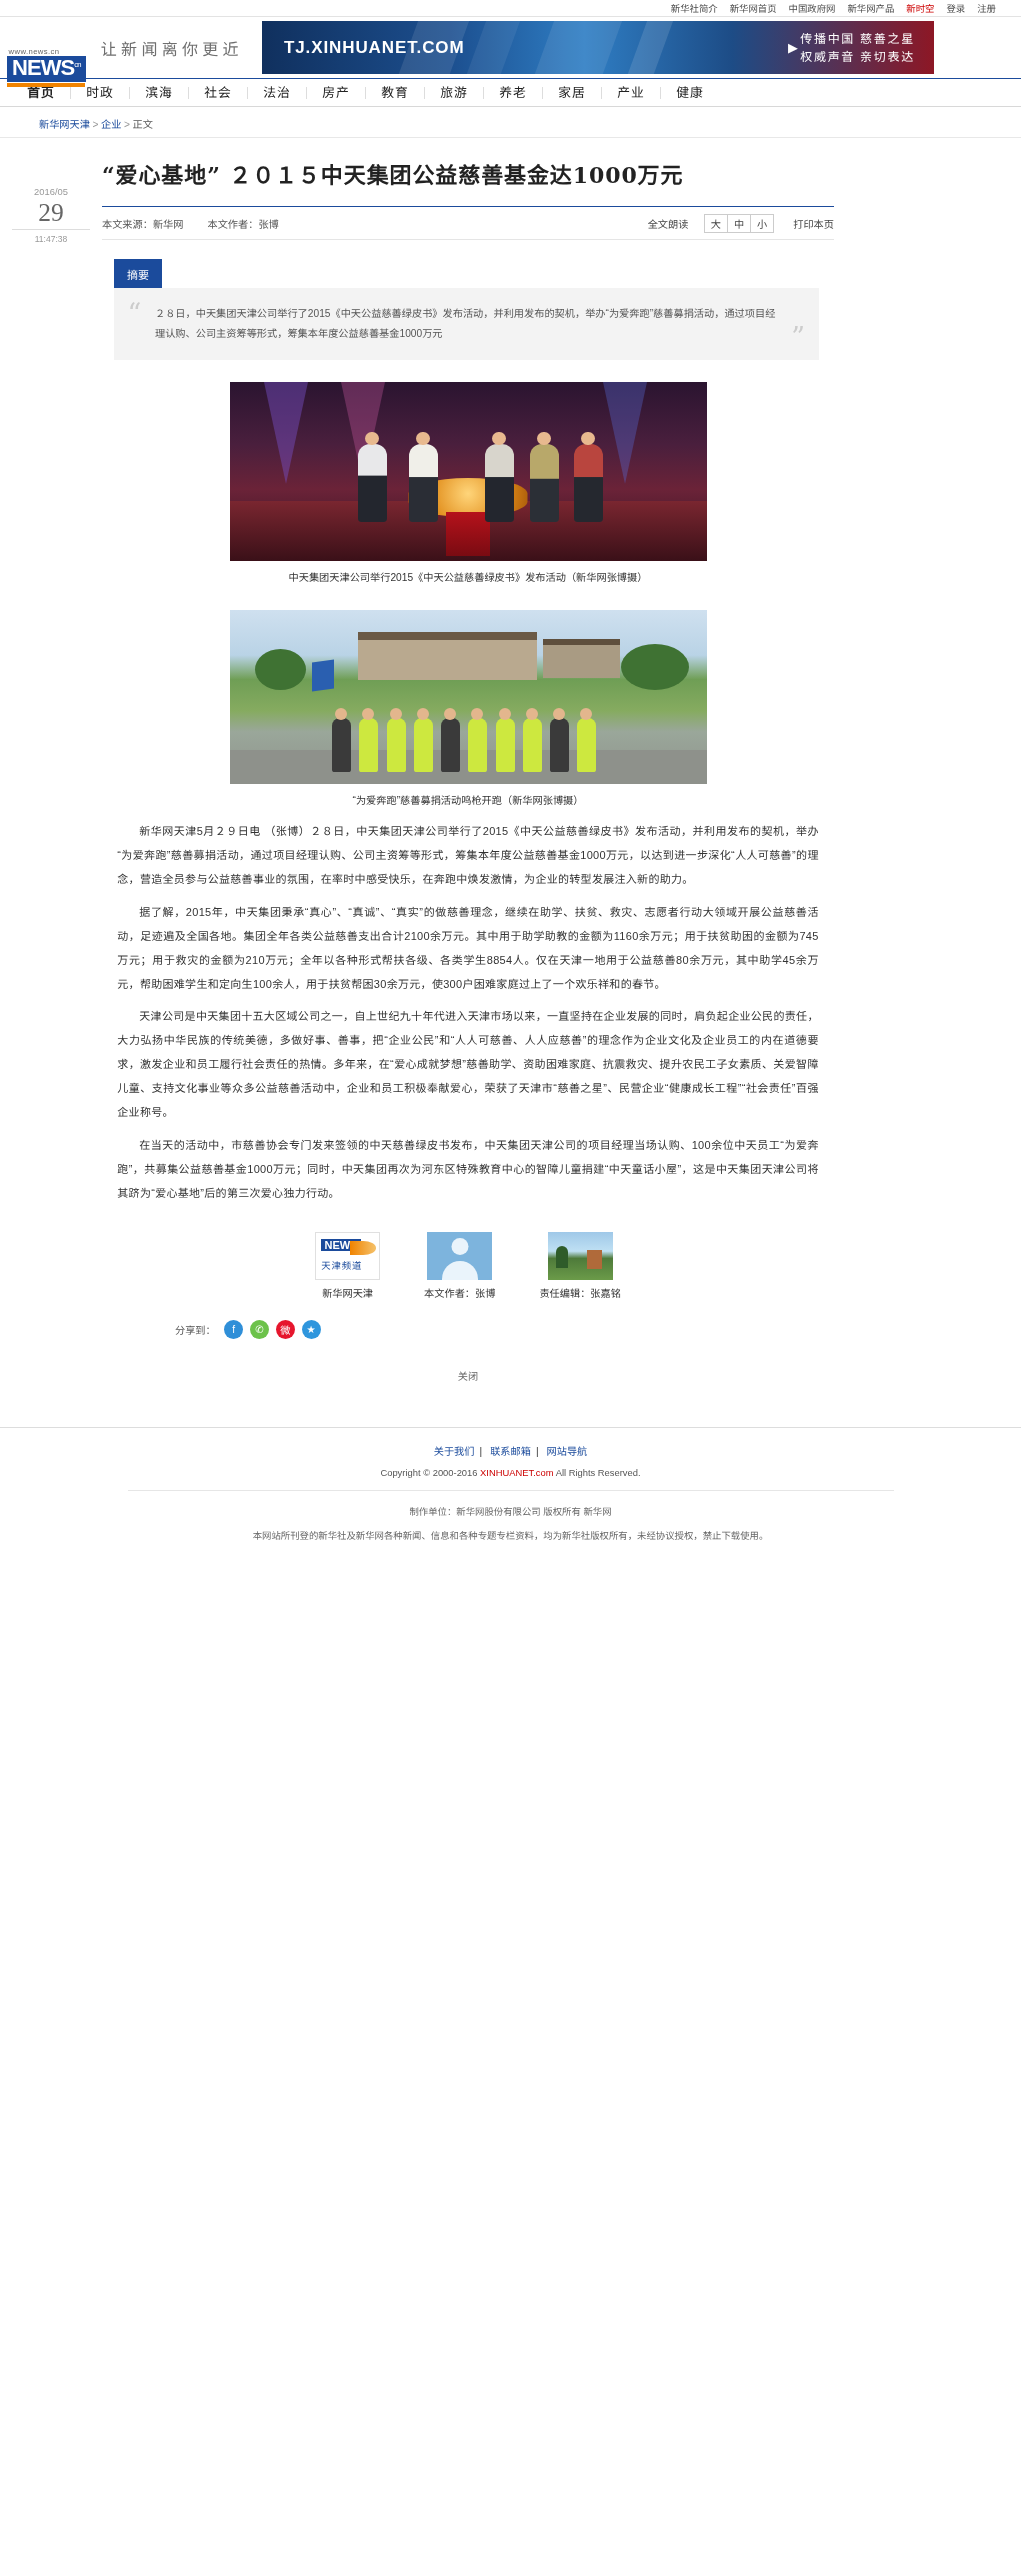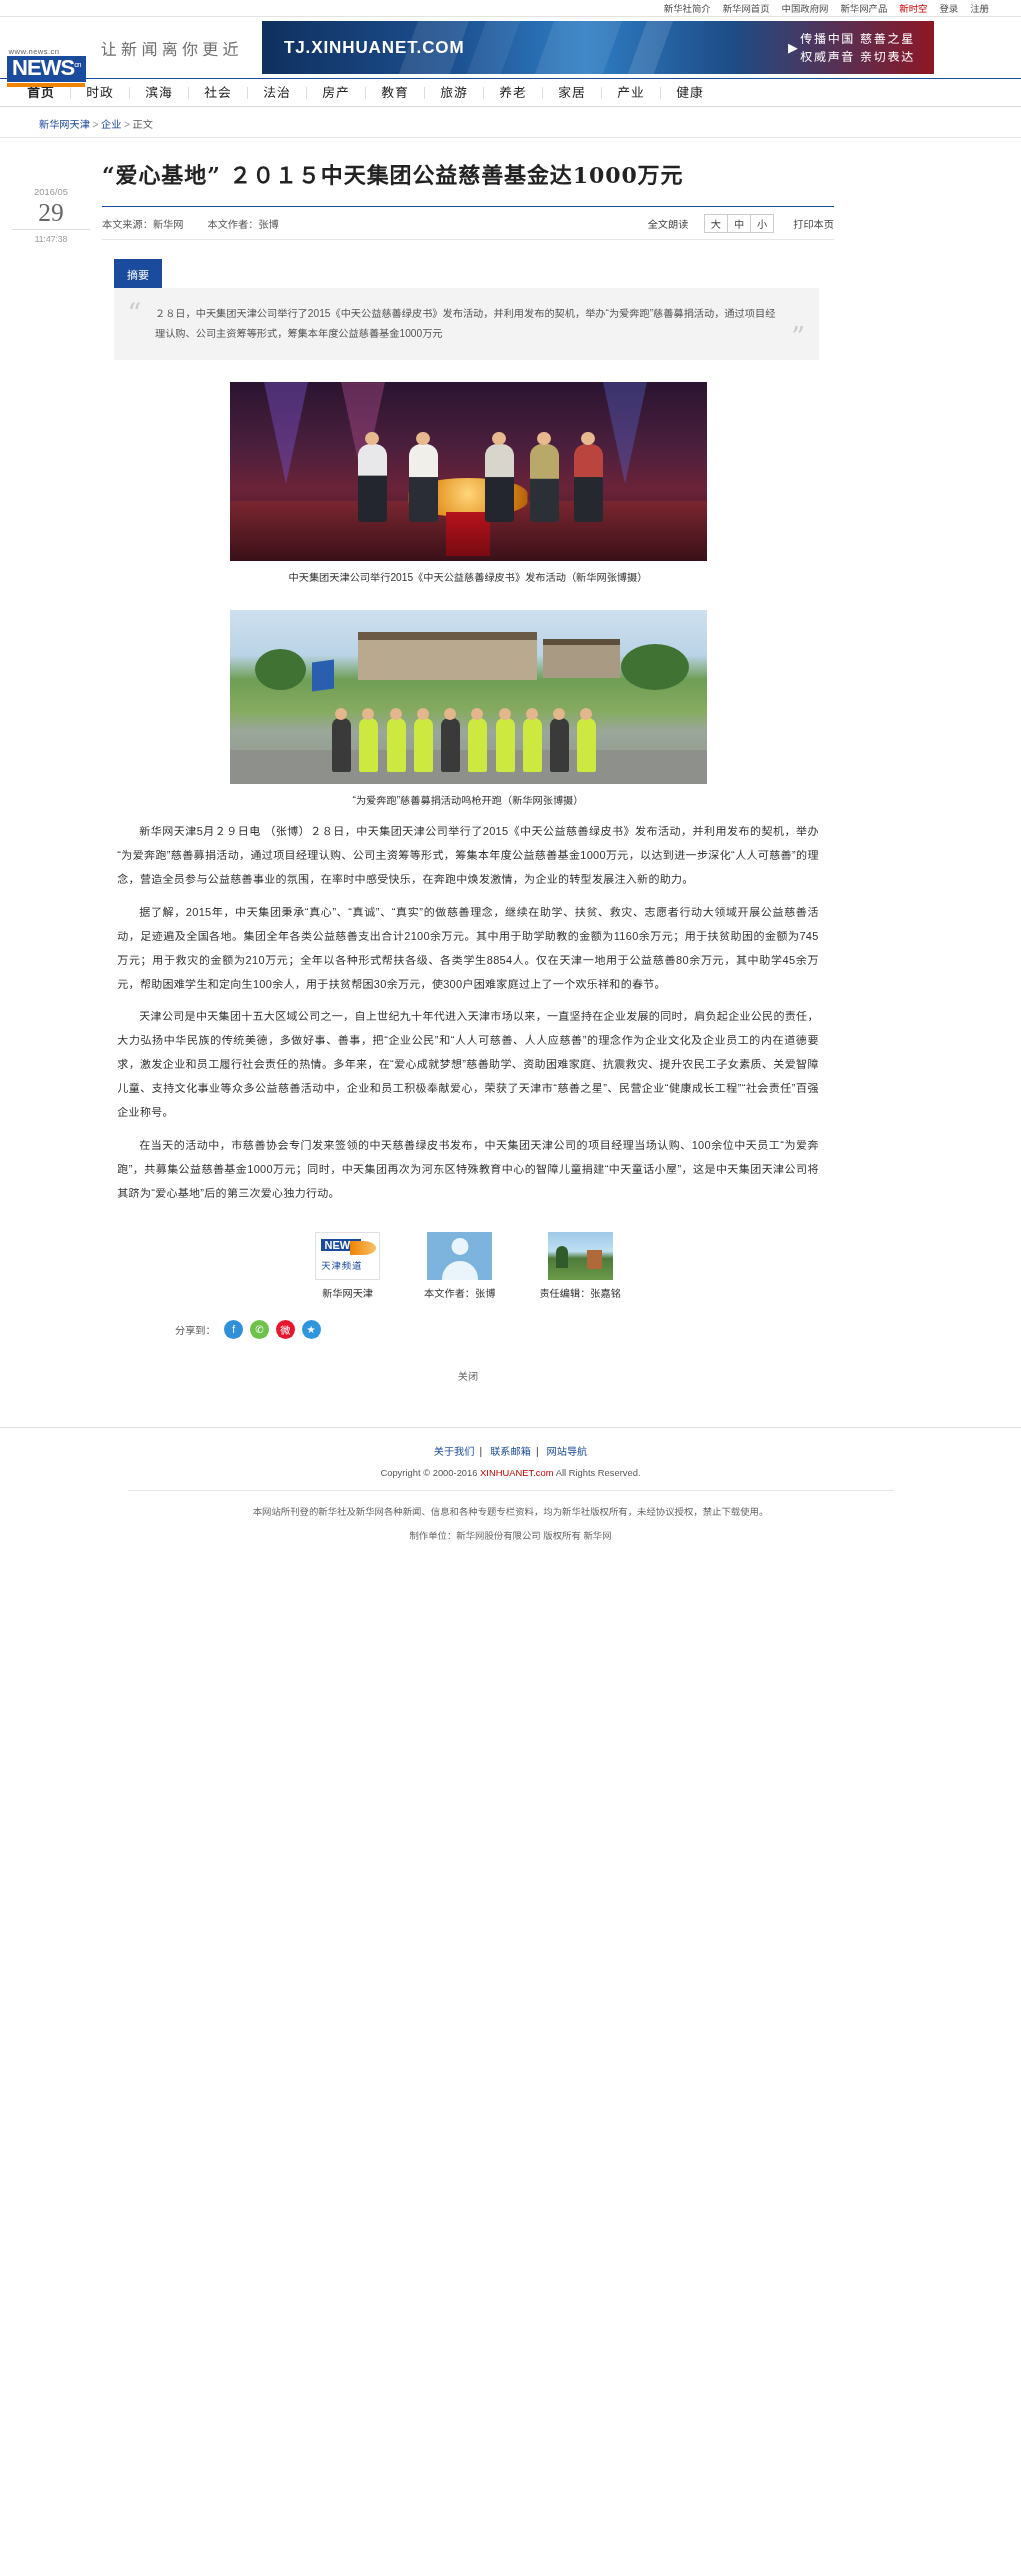--- a/index.html
+++ b/index.html
@@ -15,21 +15,21 @@
   .page { width:1021px; margin:0 auto; position:relative; }
 
   
   .topbar {
     height:17px;
     border-bottom:0.9px solid #e3e3e3;
     background:#fff;
     display:flex;
     justify-content:flex-end;
     align-items:center;
-    padding-right:32px;
+    padding-right:25px;
     font-size:9.4px;
     color:#4a4a4a;
   }
   .topbar a { color:#4a4a4a; text-decoration:none; margin-left:12px; }
   .topbar a.hl { color:#c00; }
 
   
   .header {
     height:61px;
     display:flex;
@@ -463,18 +463,18 @@
   <div class="footer">
     <div class="links">
       <a href="#">关于我们</a>|
       <a href="#">联系邮箱</a>|
       <a href="#">网站导航</a>
     </div>
     <div class="cp">
       <span>Copyright © 2000-2016 </span><a href="#">XINHUANET.com</a><span> All Rights Reserved.</span>
     </div>
     <hr>
+    <div class="note">制作单位：新华网股份有限公司  版权所有 新华网</div>
     <div class="note">本网站所刊登的新华社及新华网各种新闻、信息和各种专题专栏资料，均为新华社版权所有，未经协议授权，禁止下载使用。</div>
-    <div class="note">制作单位：新华网股份有限公司  版权所有 新华网</div>
   </div>
 
 </div>
 
 
 </body></html>

